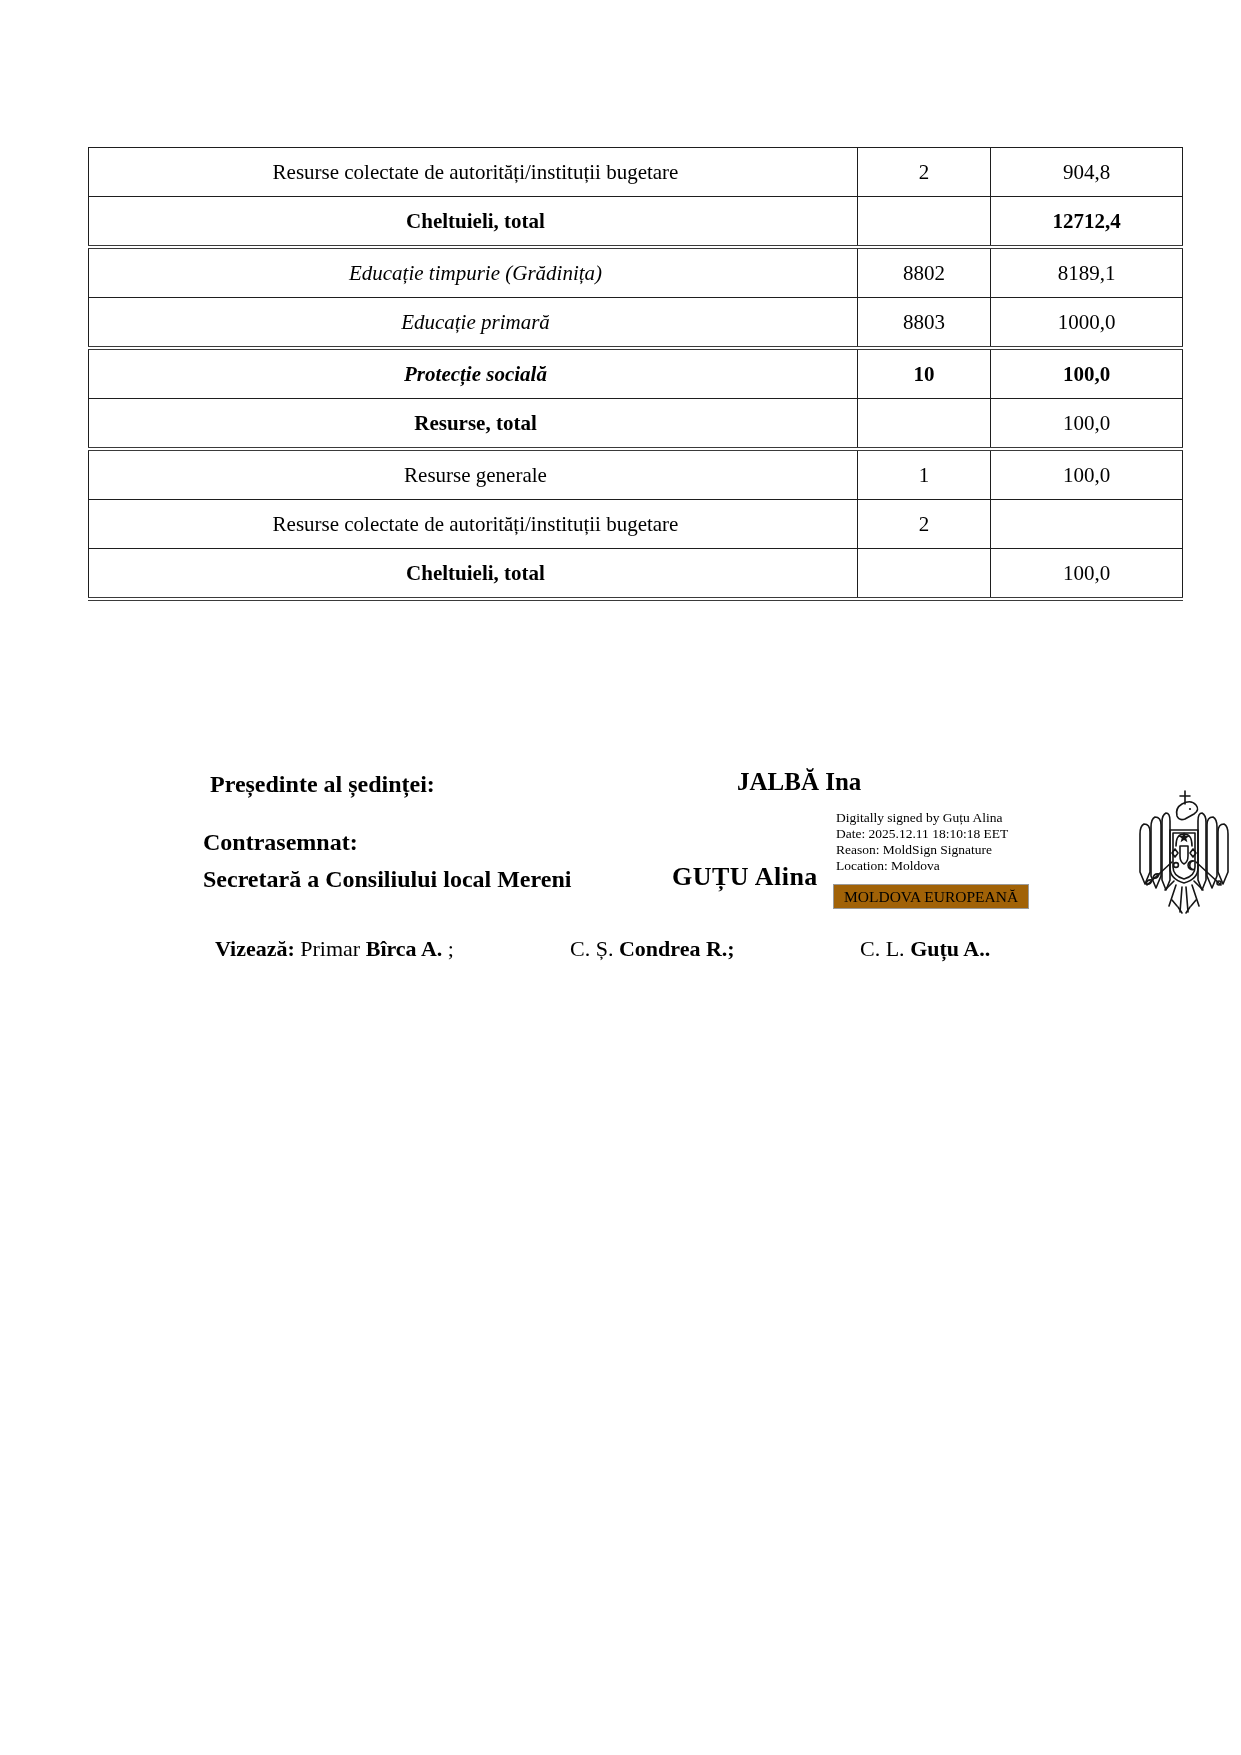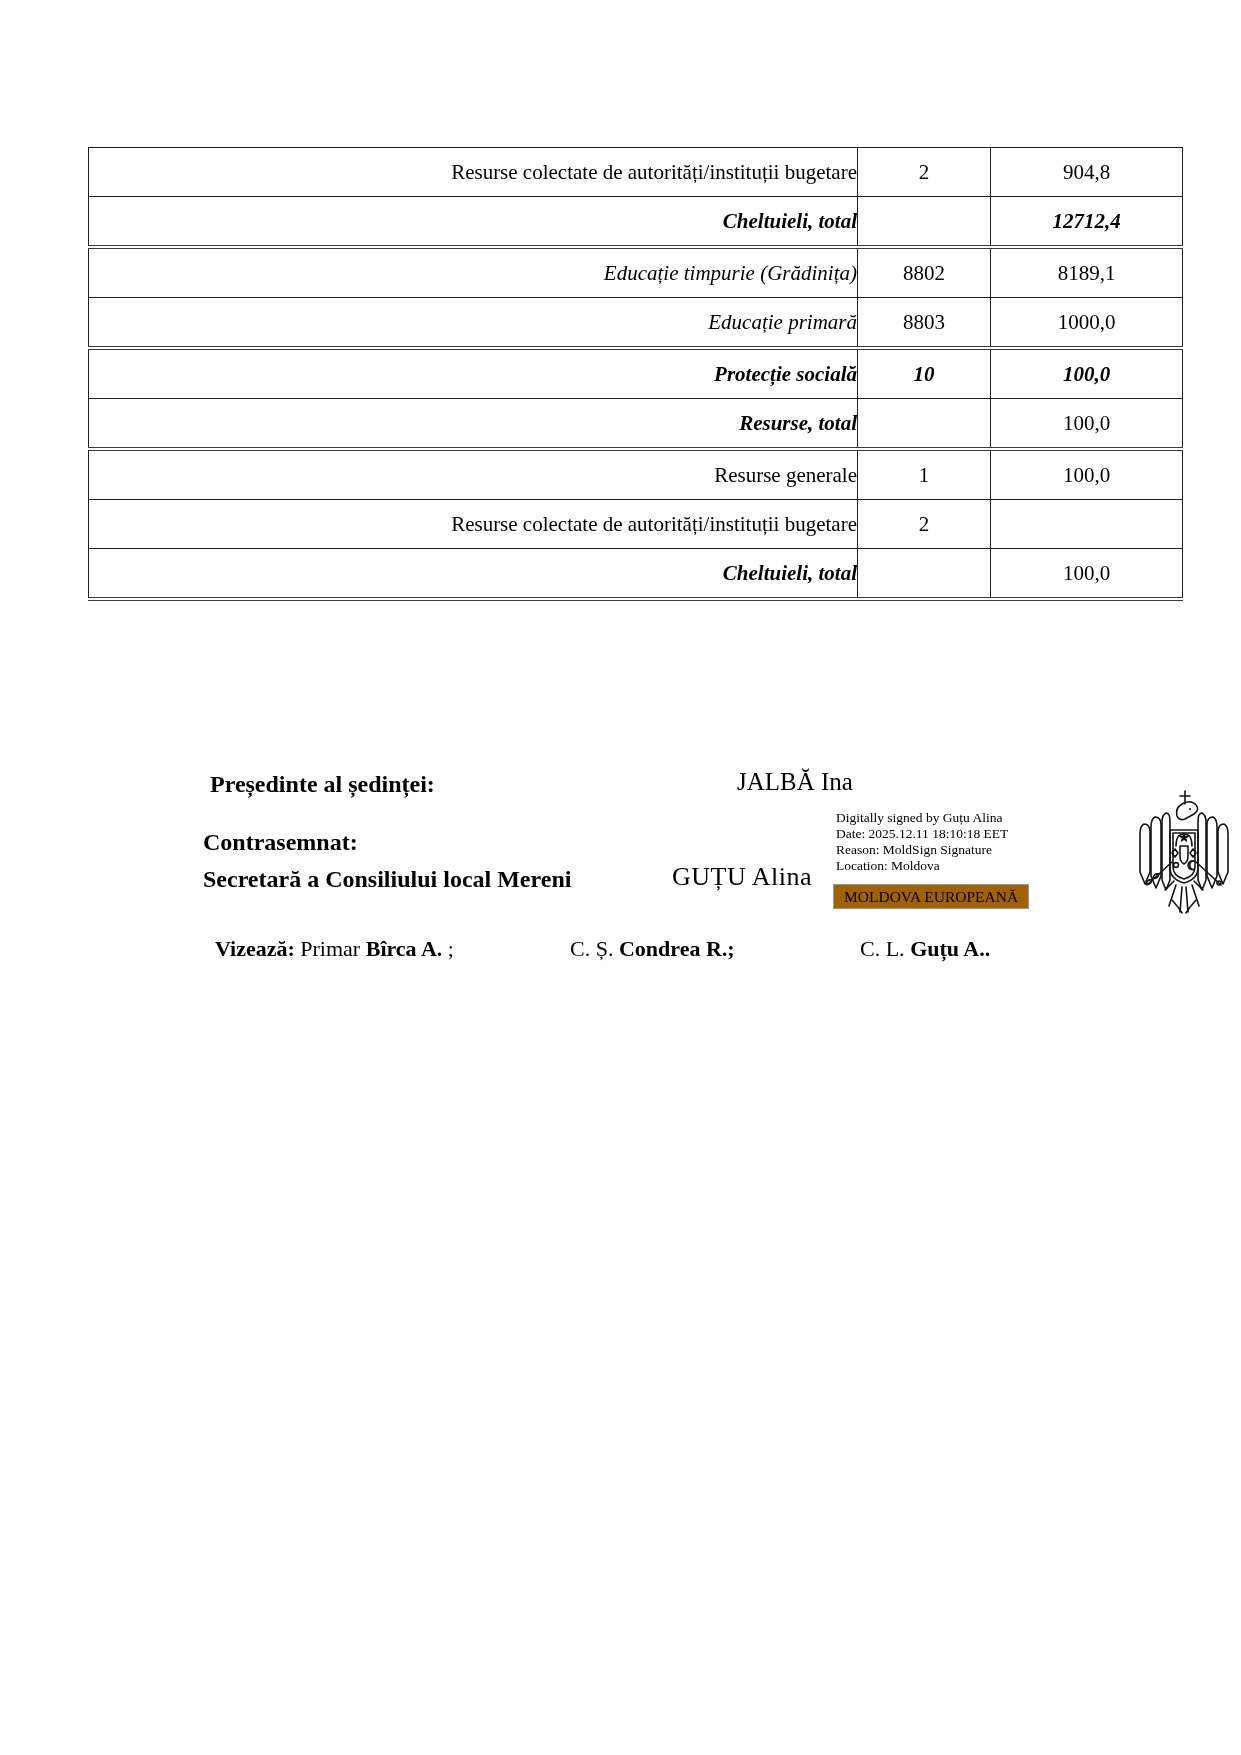--- a/index.html
+++ b/index.html
@@ -15,32 +15,32 @@
   table.budget col.c-value{width:192px;}
   table.budget td{
     border:1.5px solid #1e1e1e;
     height:48px;
     font-size:21px;
     padding:0;
     vertical-align:middle;
     overflow:hidden;
     white-space:nowrap;
   }
-  table.budget td.lab{text-align:right;padding-left:5px;margin-left:9px;}
+  table.budget td.lab{text-align:center;padding-left:5px;margin-left:9px;}
   table.budget td.code,table.budget td.val{text-align:center;}
   table.budget tr.sep td{border-bottom:4px double #3a3a3a;}
   .st-regular{font-weight:normal;font-style:normal;}
-  .st-bold{font-weight:bold;font-style:italic;}
+  .st-bold{font-weight:bold;}
   .st-italic{font-style:italic;}
   .st-bold-italic{font-weight:bold;font-style:italic;}
 
   
   .abs{position:absolute;}
   .sig-bold{font-weight:bold;font-size:24px;white-space:nowrap;}
-  .sig-name{font-weight:normal;font-size:25px;white-space:nowrap;text-align:center;}
+  .sig-name{font-weight:bold;font-size:25px;white-space:nowrap;text-align:center;}
   #president-label{left:210px;top:771px;}
   #president-name{left:737px;top:768px;}
   #countersign-label{left:203px;top:829px;}
   #secretary-label{left:203px;top:866px;}
   #secretary-name{left:672px;top:862px;font-size:26px;letter-spacing:.5px;z-index:2;}
   .digital-sig{
     left:836px;top:810px;width:300px;
     font-size:13.5px;line-height:16px;white-space:nowrap;z-index:1;
   }
   .stamp-box{

